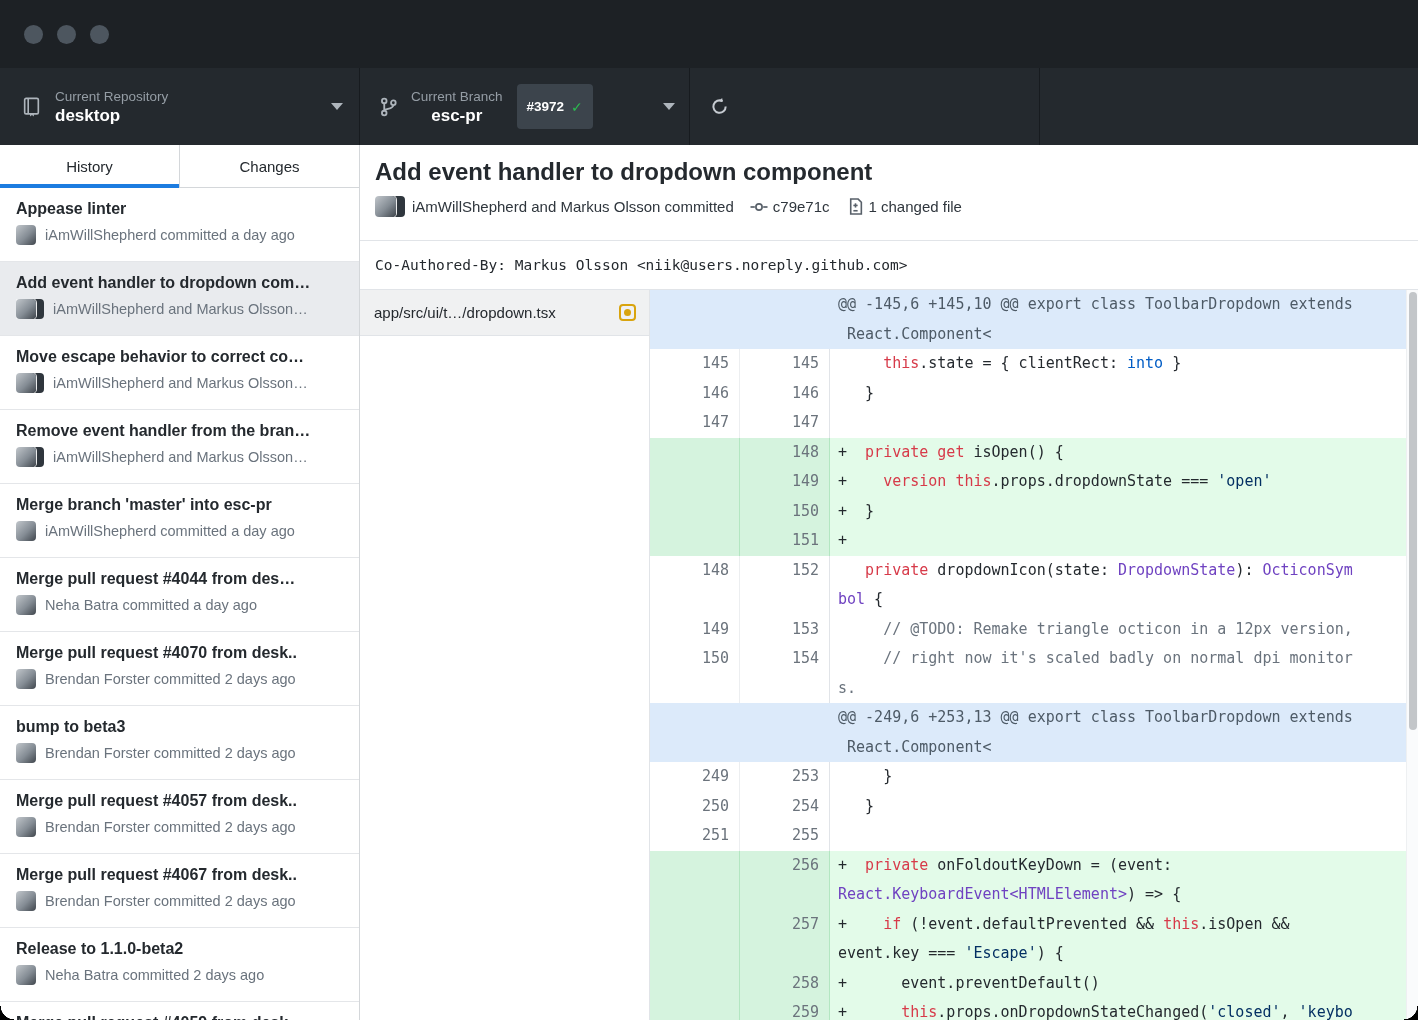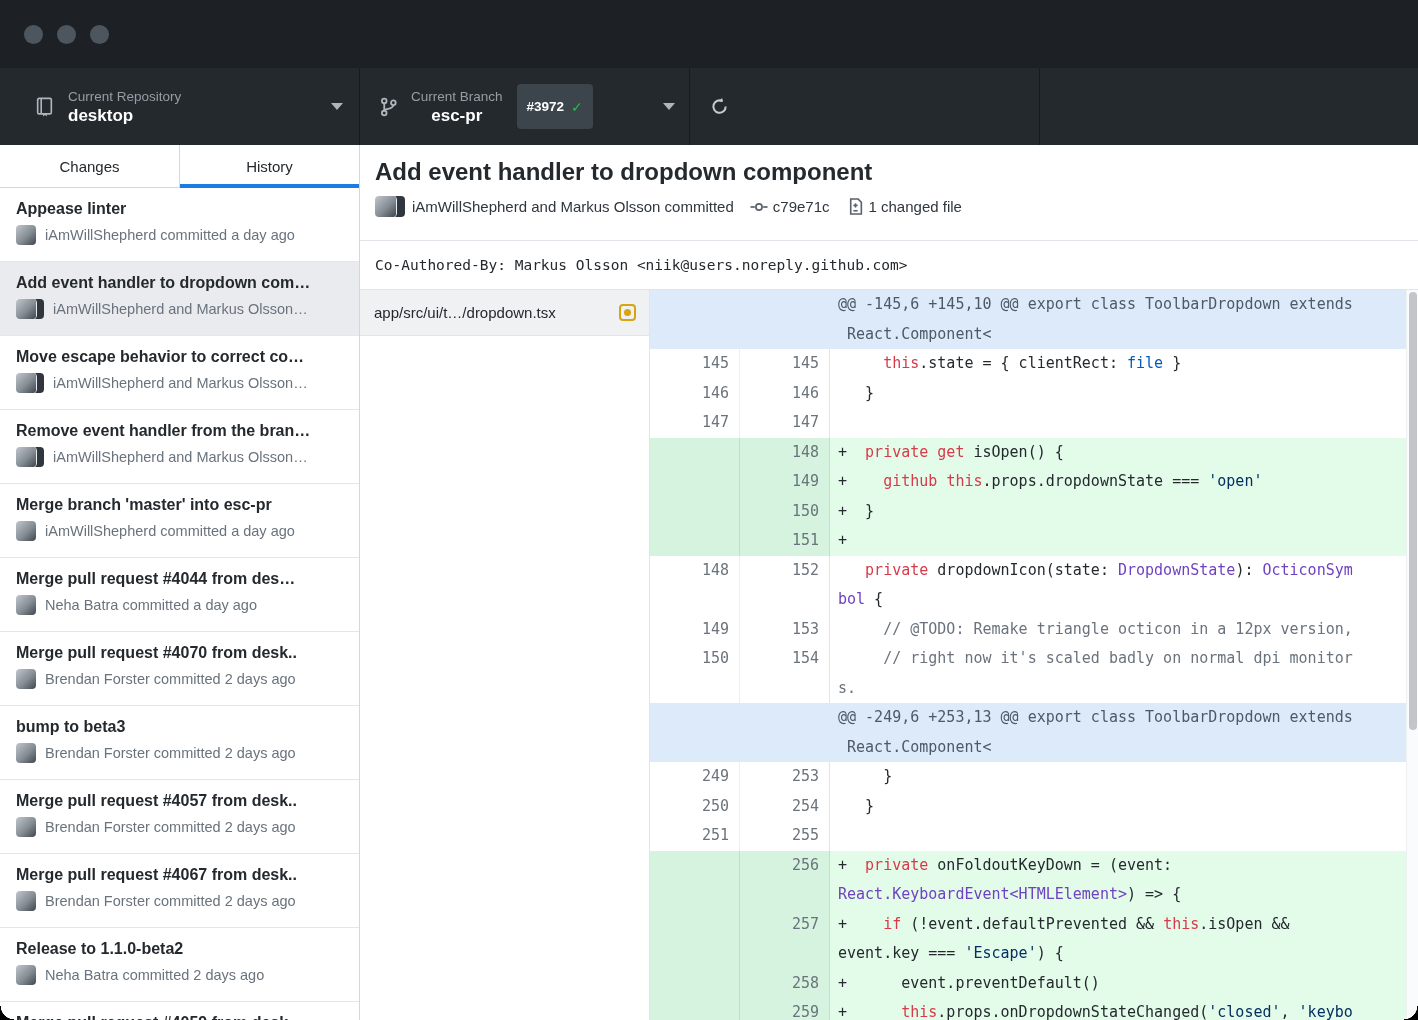--- a/index.html
+++ b/index.html
@@ -7,21 +7,21 @@
     width:1418px;height:1020px;overflow:hidden;position:relative;
     font-family:"Liberation Sans","DejaVu Sans",sans-serif;
     background:#fff;color:#24292e;
   }
   
   .titlebar{height:68px;background:#1d2125;display:flex;align-items:center;padding-left:24px;gap:14px;}
   .traffic-dot{width:19px;height:19px;border-radius:50%;background:#4d565f;}
   
   .toolbar{height:77px;background:#24292e;display:flex;}
   .tsection{display:flex;align-items:center;box-sizing:border-box;border-right:1px solid #171b1f;cursor:default;}
-  .tsection.repo{width:360px;padding:0 16px 0 35px;}
+  .tsection.repo{width:360px;padding:0 16px 0 22px;}
   .tsection.branch{width:330px;padding:0 14px 0 20px;text-align:center;}
   .tsection.fetch{width:350px;padding:0 20px;}
   .tsection.filler{flex:1;border-right:none;}
   .ticon{flex:none;margin-right:14px;color:#aeb5bc;display:flex;}
   .tmeta{min-width:0;}
   .tlabel{color:#959da5;font-size:13.5px;line-height:17px;}
   .tname{color:#fff;font-size:17px;font-weight:700;line-height:19px;margin-top:1px;}
   .caret-down{width:0;height:0;border-left:6px solid transparent;border-right:6px solid transparent;border-top:7px solid #aeb5bc;flex:none;}
   .tsection .caret-down{margin-left:auto;}
   .pr-badge{margin-left:14px;background:#3c444c;border-radius:4px;padding:15px 10px;display:flex;align-items:center;gap:7px;flex:none;}
@@ -152,22 +152,22 @@
         <path d="M10.2 0.8 L10.8 4.1 L7.5 3.4" fill="#c6cbd1" stroke="none"></path>
       </svg>
     </span>
   </div>
   <div class="tsection filler"></div>
 </div>
 
 <div class="app">
   <div class="sidebar">
     <div class="tabs">
+      <div class="tab selected">History</div>
       <div class="tab">Changes</div>
-      <div class="tab selected">History</div>
     </div>
     <div class="commit-list">
         <div class="citem">
           <div class="ctitle">Appease linter</div>
           <div class="cmeta">
             <span class="avatar-group">
               <span class="avatar-img first"></span>
             </span>
             <span>iAmWillShepherd committed a day ago</span>
           </div>
@@ -313,41 +313,41 @@
         <div id="diff-rows">
             <div class="drow hunk">
               <div class="dnum old"></div>
               <div class="dnum new"></div>
               <div class="dcode"><span class="seg-hunkt">@@ -145,6 +145,10 @@ export class ToolbarDropdown extends
  React.Component&lt;</span></div>
             </div>
             <div class="drow ctx">
               <div class="dnum old">145</div>
               <div class="dnum new">145</div>
-              <div class="dcode"><span class="seg-p">     </span><span class="seg-kw">this</span><span class="seg-p">.state = { clientRect: </span><span class="seg-lit">file</span><span class="seg-p"> }</span></div>
+              <div class="dcode"><span class="seg-p">     </span><span class="seg-kw">this</span><span class="seg-p">.state = { clientRect: </span><span class="seg-lit">into</span><span class="seg-p"> }</span></div>
             </div>
             <div class="drow ctx">
               <div class="dnum old">146</div>
               <div class="dnum new">146</div>
               <div class="dcode"><span class="seg-p">   }</span></div>
             </div>
             <div class="drow ctx">
               <div class="dnum old">147</div>
               <div class="dnum new">147</div>
               <div class="dcode"><span class="seg-p"></span></div>
             </div>
             <div class="drow add">
               <div class="dnum old"></div>
               <div class="dnum new">148</div>
               <div class="dcode"><span class="seg-p">+  </span><span class="seg-kw">private</span><span class="seg-p"> </span><span class="seg-kw">get</span><span class="seg-p"> isOpen() {</span></div>
             </div>
             <div class="drow add">
               <div class="dnum old"></div>
               <div class="dnum new">149</div>
-              <div class="dcode"><span class="seg-p">+    </span><span class="seg-kw">github</span><span class="seg-p"> </span><span class="seg-kw">this</span><span class="seg-p">.props.dropdownState === </span><span class="seg-str">'open'</span></div>
+              <div class="dcode"><span class="seg-p">+    </span><span class="seg-kw">version</span><span class="seg-p"> </span><span class="seg-kw">this</span><span class="seg-p">.props.dropdownState === </span><span class="seg-str">'open'</span></div>
             </div>
             <div class="drow add">
               <div class="dnum old"></div>
               <div class="dnum new">150</div>
               <div class="dcode"><span class="seg-p">+  }</span></div>
             </div>
             <div class="drow add">
               <div class="dnum old"></div>
               <div class="dnum new">151</div>
               <div class="dcode"><span class="seg-p">+</span></div>

